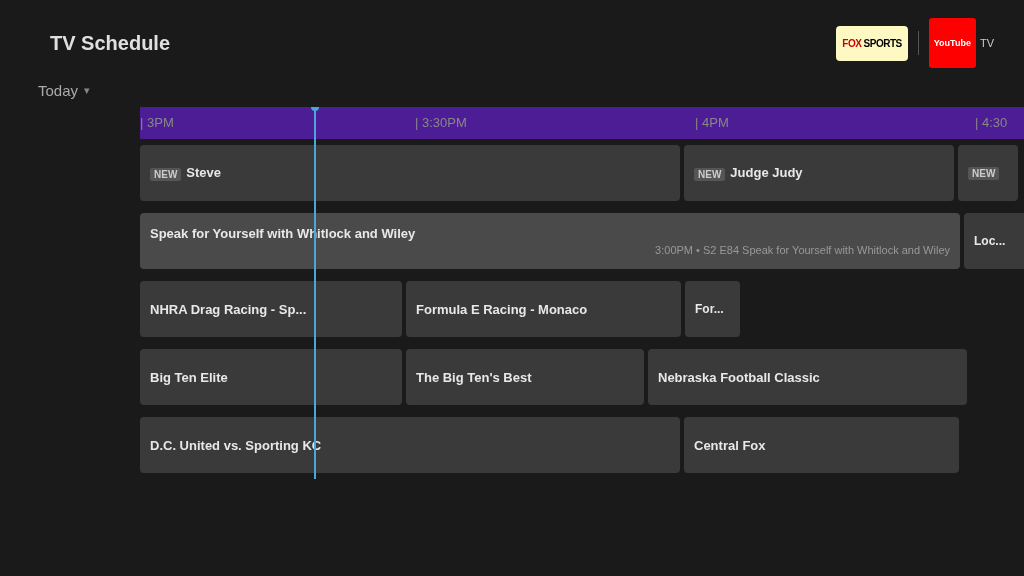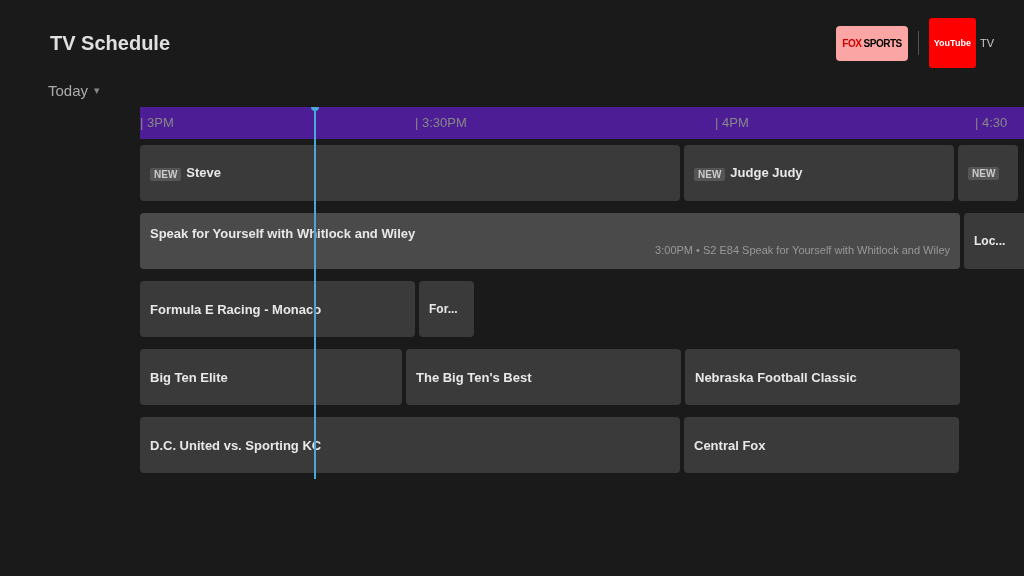--- a/index.html
+++ b/index.html
@@ -24,21 +24,21 @@
       font-size: 20px;
       font-weight: 600;
       color: #e0e0e0;
     }
     .header-logos {
       display: flex;
       align-items: center;
       gap: 10px;
     }
     .fox-sports-logo {
-      background: #fca5a5;
+      background: #fef9c3;
       border-radius: 4px;
       padding: 12px 6px;
       font-size: 10px;
       font-weight: 900;
       color: #000;
       letter-spacing: -0.5px;
     }
     .fox-sports-logo span {
       color: #cc0000;
     }
@@ -59,21 +59,21 @@
       border-radius: 3px;
       padding: 20px 5px;
       font-size: 9px;
       font-weight: 900;
       color: #fff;
       text-align: right;
     }
 
     
     .today-bar {
-      padding: 4px 30px 8px 48px;
+      padding: 4px 30px 8px 38px;
     }
     .today-btn {
       display: flex;
       align-items: center;
       gap: 6px;
       font-size: 15px;
       color: #aaa;
       cursor: pointer;
       background: none;
       border: none;
@@ -215,21 +215,21 @@
     <span class="chevron">▾</span>
   </button>
 </div>
 
 <div class="schedule-wrapper">
   <div class="grid-area">
 
     <div class="time-header">
       <span class="time-slot" style="left:0px">| 3PM</span>
       <span class="time-slot" style="left:275px">| 3:30PM</span>
-      <span class="time-slot" style="left:575px">| 4PM</span>
+      <span class="time-slot" style="left:555px">| 4PM</span>
       <span class="time-slot" style="left:835px">| 4:30</span>
     </div>
 
     <div class="time-indicator" style="left:174px">
       <div class="time-indicator-dot"></div>
     </div>
 
     <div class="channel-rows">
 
       <div class="channel-row">
@@ -262,39 +262,42 @@
           </div>
           <div class="program-block" style="width:73px;overflow:hidden">
             <div class="program-title" style="font-size:12px">Loc...</div>
           </div>
         </div>
       </div>
 
       <div class="channel-row">
 
         <div class="programs-row">
+          <div class="program-block" style="width:262px">
+            <div class="program-title">NHRA Drag Racing - Sp...</div>
+          </div>
           <div class="program-block" style="width:275px">
             <div class="program-title">Formula E Racing - Monaco</div>
           </div>
           <div class="program-block" style="width:55px;overflow:hidden">
             <div class="program-title" style="font-size:12px">For...</div>
           </div>
         </div>
       </div>
 
       <div class="channel-row">
 
         <div class="programs-row">
           <div class="program-block" style="width:262px">
             <div class="program-title">Big Ten Elite</div>
           </div>
-          <div class="program-block" style="width:275px">
+          <div class="program-block" style="width:238px">
             <div class="program-title">The Big Ten's Best</div>
           </div>
-          <div class="program-block" style="width:275px">
+          <div class="program-block" style="width:319px">
             <div class="program-title">Nebraska Football Classic</div>
           </div>
         </div>
       </div>
 
       <div class="channel-row">
 
         <div class="programs-row">
           <div class="program-block" style="width:540px">
             <div class="program-title">D.C. United vs. Sporting KC</div>

